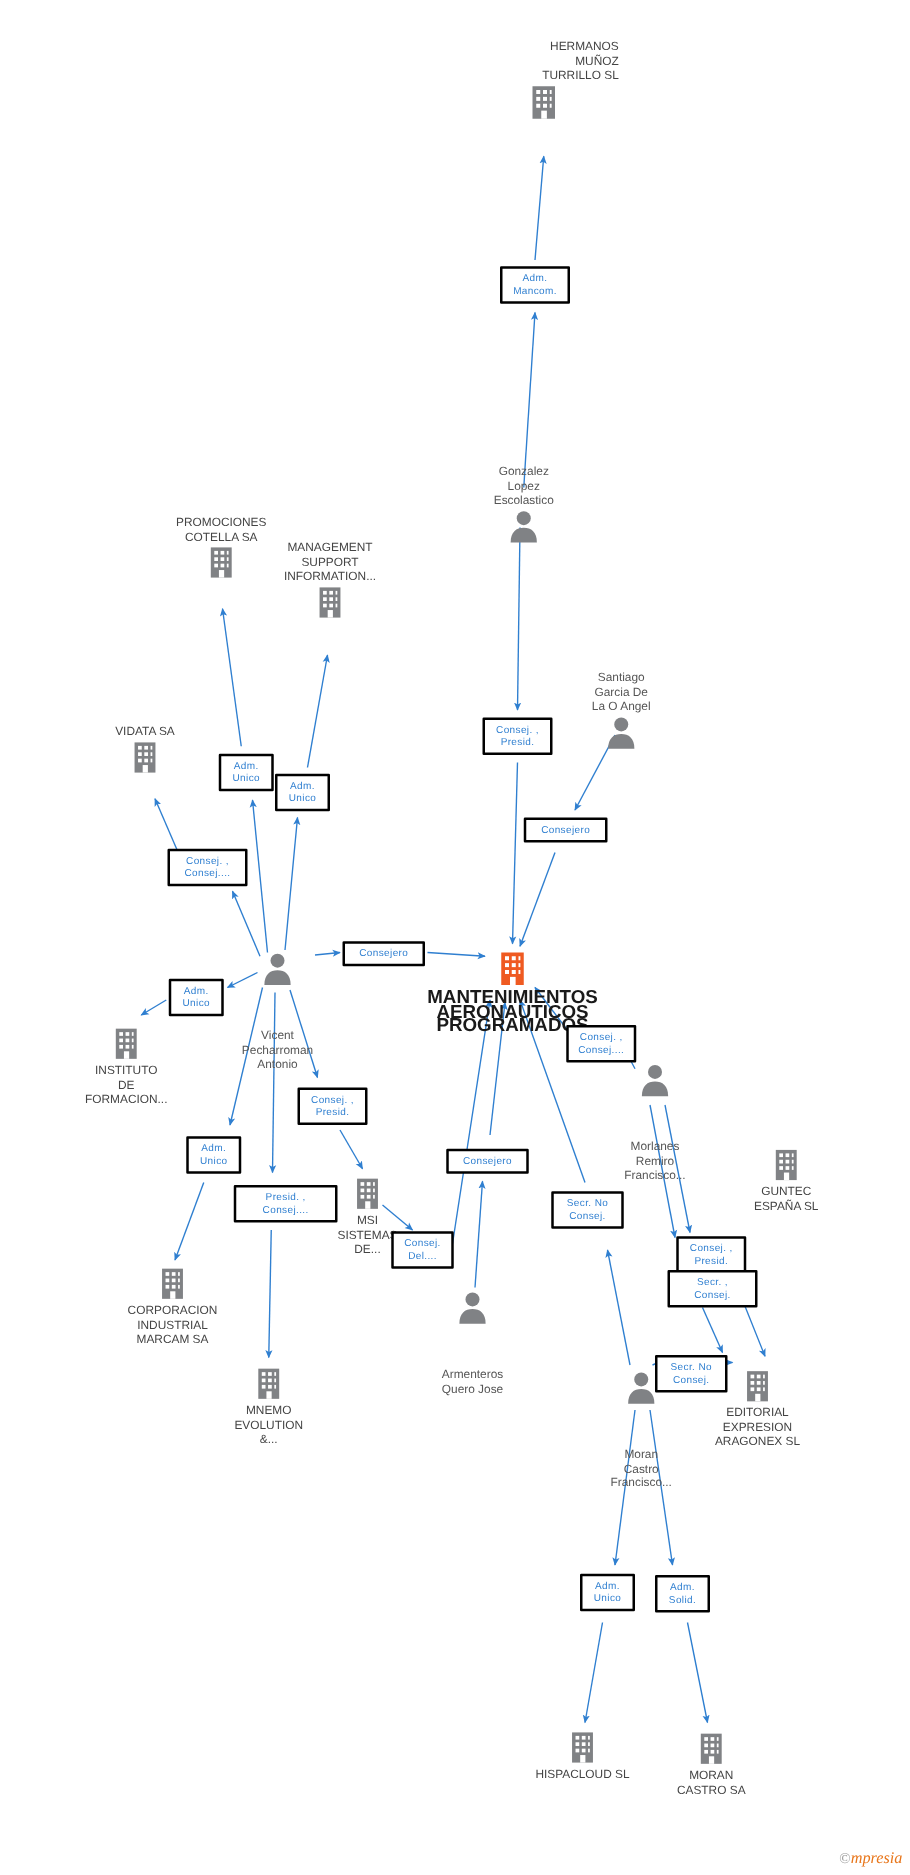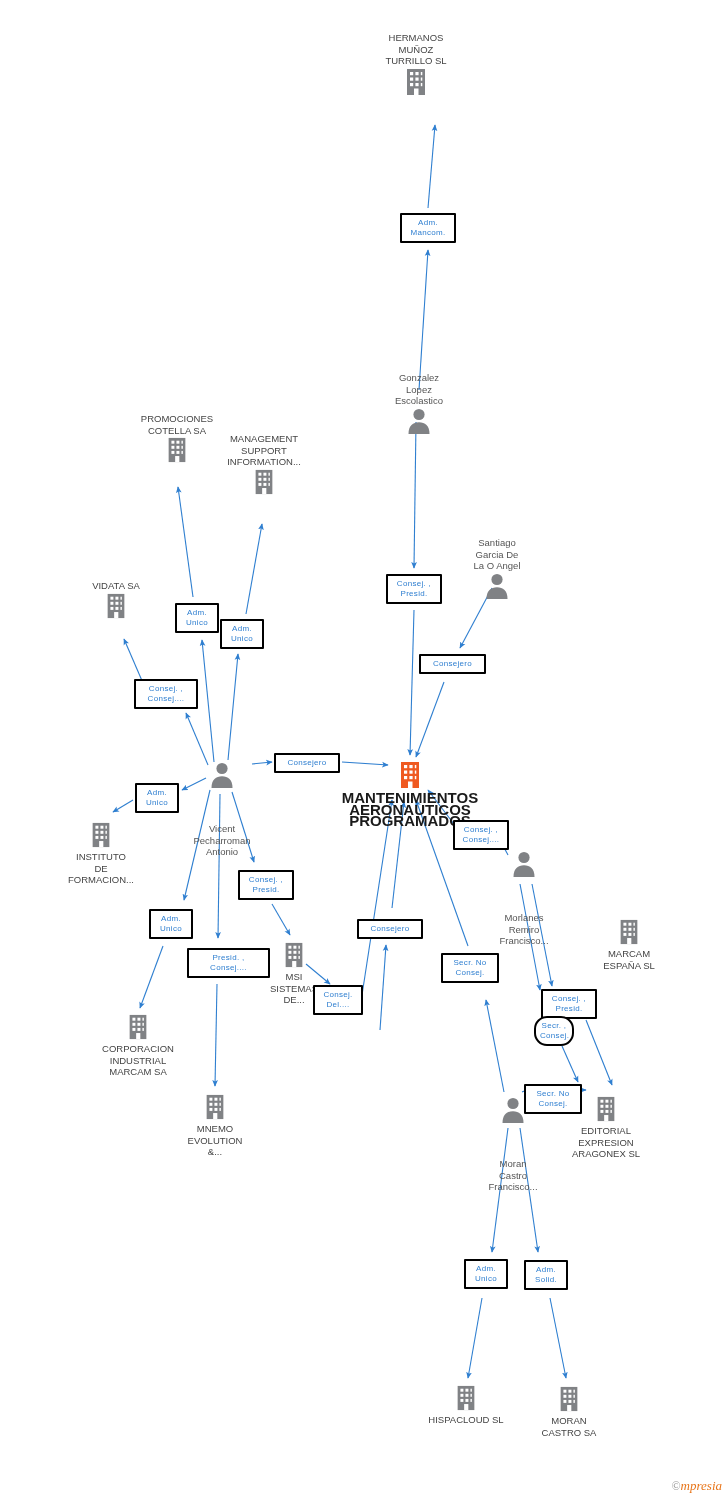--- a/index.html
+++ b/index.html
@@ -146,21 +146,21 @@
       <path d="M572,1090 L586,1090"></path>
 
       <path d="M508,1128 L492,1252"></path>
       <path d="M482,1298 L468,1378"></path>
 
       <path d="M520,1128 L538,1252"></path>
       <path d="M550,1298 L566,1378"></path>
     </g>
   </svg>
 
-  <div class="node company" style="left:416px; top:30px;">
+  <div class="node company" style="left:435px; top:30px;text-align:right;">
     <span class="label">HERMANOS
 MUÑOZ
 TURRILLO SL</span>
     <span class="glyph">
       <svg width="28" height="30" viewBox="0 0 28 30">
           <rect x="5" y="2" width="18" height="26" fill="#808285"></rect>
           <g fill="#ffffff">
             <rect x="8" y="5" width="3.2" height="3.2"></rect>
             <rect x="13.4" y="5" width="3.2" height="3.2"></rect>
             <rect x="18.8" y="5" width="1.5" height="3.2"></rect>
@@ -347,21 +347,21 @@
             <rect x="8" y="10.5" width="3.2" height="3.2"></rect>
             <rect x="13.4" y="10.5" width="3.2" height="3.2"></rect>
             <rect x="18.8" y="10.5" width="1.5" height="3.2"></rect>
             <rect x="8" y="16" width="3.2" height="3.2"></rect>
             <rect x="13.4" y="16" width="3.2" height="3.2"></rect>
             <rect x="18.8" y="16" width="1.5" height="3.2"></rect>
             <rect x="12" y="21.5" width="4.5" height="6.5"></rect>
           </g>
         </svg>
     </span>
-    <span class="label">MARCAM
+    <span class="label">GUNTEC
 ESPAÑA SL</span>
   </div>
 
   <div class="node company" style="left:294px; top:941px;">
     <span class="glyph">
       <svg width="26" height="28" viewBox="0 0 28 30">
           <rect x="5" y="2" width="18" height="26" fill="#808285"></rect>
           <g fill="#ffffff">
             <rect x="8" y="5" width="3.2" height="3.2"></rect>
             <rect x="13.4" y="5" width="3.2" height="3.2"></rect>
@@ -397,20 +397,30 @@
             <rect x="18.8" y="16" width="1.5" height="3.2"></rect>
             <rect x="12" y="21.5" width="4.5" height="6.5"></rect>
           </g>
         </svg>
     </span>
     <span class="label">CORPORACION
 INDUSTRIAL
 MARCAM SA</span>
   </div>
 
+  <div class="node person" style="left:378px; top:1032px;">
+    <span class="glyph">
+      <svg width="26" height="28" viewBox="0 0 26 28">
+          <circle cx="13" cy="7.5" r="5.6" fill="#808285"></circle>
+          <path d="M2.5,27 C2.5,18.5 7,15.2 13,15.2 C19,15.2 23.5,18.5 23.5,27 Z" fill="#808285"></path>
+        </svg>
+    </span>
+    <span class="label">Armenteros
+Quero Jose</span>
+  </div>
 
   <div class="node company" style="left:215px; top:1093px;">
     <span class="glyph">
       <svg width="26" height="28" viewBox="0 0 28 30">
           <rect x="5" y="2" width="18" height="26" fill="#808285"></rect>
           <g fill="#ffffff">
             <rect x="8" y="5" width="3.2" height="3.2"></rect>
             <rect x="13.4" y="5" width="3.2" height="3.2"></rect>
             <rect x="18.8" y="5" width="1.5" height="3.2"></rect>
             <rect x="8" y="10.5" width="3.2" height="3.2"></rect>
@@ -526,21 +536,21 @@
 Presid.</div>
   <div class="edge-label" style="left:187px; top:948px; width:83px;">Presid. ,
 Consej....</div>
   <div class="edge-label" style="left:313px; top:985px; width:50px;">Consej.
 Del....</div>
   <div class="edge-label" style="left:357px; top:919px; width:66px;">Consejero</div>
   <div class="edge-label" style="left:453px; top:820px; width:56px;">Consej. ,
 Consej....</div>
   <div class="edge-label" style="left:541px; top:989px; width:56px;">Consej. ,
 Presid.</div>
-  <div class="edge-label" style="left:534px; top:1016px; width:40px;border-radius:13px;">Secr. ,
+  <div class="edge-label" style="left:534px; top:1016px; width:72px;">Secr. ,
 Consej.</div>
   <div class="edge-label" style="left:441px; top:953px; width:58px;">Secr.  No
 Consej.</div>
   <div class="edge-label" style="left:524px; top:1084px; width:58px;">Secr.  No
 Consej.</div>
   <div class="edge-label" style="left:464px; top:1259px; width:44px;">Adm.
 Unico</div>
   <div class="edge-label" style="left:524px; top:1260px; width:44px;">Adm.
 Solid.</div>
 

